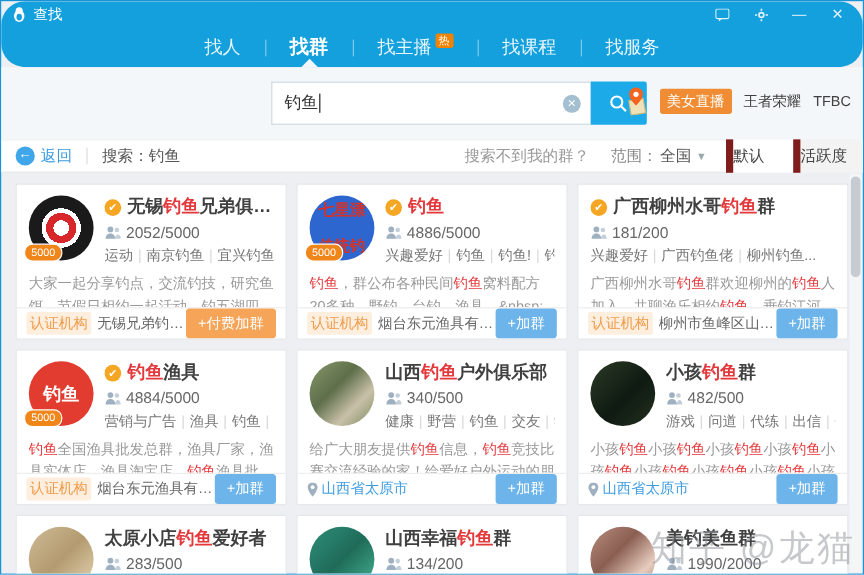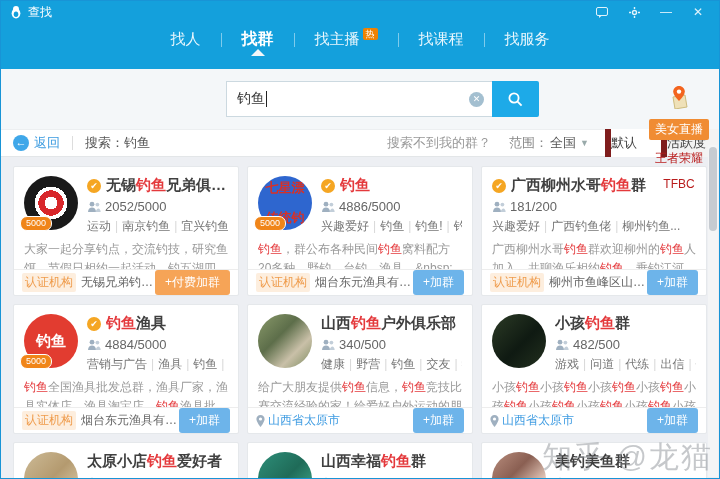--- a/index.html
+++ b/index.html
@@ -1,44 +1,44 @@
 <!DOCTYPE html>
 <html><head>
 <meta charset="utf-8">
 <style>
   * { margin:0; padding:0; box-sizing:border-box; }
   html,body { width:720px; height:479px; overflow:hidden; }
   body { font-family:"Liberation Sans","DejaVu Sans",sans-serif; background:#edeff3; }
   .window { position:relative; width:720px; height:479px; border:1px solid #1894d6; background:#edeff3; overflow:hidden; }
 
   
-  .bluehead { background:#14a0dc; height:68px; position:relative; }
+  .bluehead { background:#14a0dc; height:55px; position:relative;border-radius:20px; }
   .titlebar { height:22px; display:flex; align-items:center; padding:0 6px; }
   .app-ico { width:14px; height:14px; margin:0 5px 0 2px; }
   .app-title { color:#fff; font-size:12px; }
   .tb-controls { margin-left:auto; display:flex; align-items:center; gap:14px; padding-right:6px; }
   .tb-btn { color:#dff2fb; font-size:12px; width:18px; height:16px; display:flex; align-items:center; justify-content:center; cursor:pointer; }
   .navrow { height:33px; display:flex; align-items:center; justify-content:center; }
   .nav-tab { color:#eaf7fd; font-size:15px; padding:0 20px; height:33px; display:flex; align-items:center; position:relative; cursor:pointer; }
   .nav-tab.active { color:#fff; font-weight:bold; font-size:16px; }
   .nav-tab.active::after { content:""; position:absolute; bottom:0; left:50%; margin-left:-7px; border-left:7px solid transparent; border-right:7px solid transparent; border-bottom:7px solid #f4f7f9; }
   .nav-sep { width:1px; height:14px; background:rgba(255,255,255,.45); }
   .hot-badge { display:inline-block; background:#ef8201; color:#fff; font-size:9px; line-height:12px; padding:0 3px; border-radius:2px; margin-left:3px; transform:translateY(-6px); }
 
   
   .searchsec { height:60px; background:#f4f7f9; position:relative; }
   .search-wrap { position:absolute; left:225px; top:12px; display:flex; height:36px; }
   .search-box { width:266px; height:36px; background:#fff; border:1px solid #ccd9e0; border-right:none; display:flex; align-items:center; padding:0 28px 0 10px; position:relative; cursor:text; }
   .query { font-size:14px; color:#333; }
   .caret { display:inline-block; width:1px; height:16px; background:#222; margin-left:1px; }
   .clear-ic { position:absolute; right:8px; top:10px; width:15px; height:15px; border-radius:50%; background:#a3bfd0; color:#fff; font-size:9px; line-height:15px; text-align:center; cursor:pointer; }
   .search-btn { width:47px; height:36px; background:#1daae8; border:none; display:flex; align-items:center; justify-content:center; border-radius:0 2px 2px 0; cursor:pointer; }
-  .search-right { position:absolute; right:10px; top:16px; display:flex; align-items:center; gap:10px;flex-direction:column; }
+  .search-right { position:absolute; right:10px; top:16px; display:flex; align-items:center; gap:10px; }
   .live-badge { background:#f08c33; color:#fff; font-size:12px; padding:2px 6px; border-radius:2px; cursor:pointer; }
-  .hot-link { color:#b91c1c; font-size:12px; cursor:pointer;text-align:right; }
+  .hot-link { color:#404040; font-size:12px; cursor:pointer;text-align:right; }
 
   
   .filterbar { height:28px; background:#fff; border-top:1px solid #eceff1; border-bottom:1px solid #e3e6e8; display:flex; align-items:center; padding-left:12px; font-size:13px; }
   .back-group { display:flex; align-items:center; gap:5px; color:#3b9be0; cursor:pointer; }
   .back-ic { width:16px; height:16px; border-radius:50%; background:#3fa7e9; color:#fff; font-size:11px; line-height:15px; text-align:center; }
   .fb-sep { width:1px; height:14px; background:#ddd; margin:0 12px; }
   .fb-search { color:#555; }
   .fb-right { margin-left:auto; display:flex; align-items:center; height:100%; }
   .fb-hint { color:#999; margin-right:18px; cursor:pointer; }
   .fb-scope-label { color:#888; }

